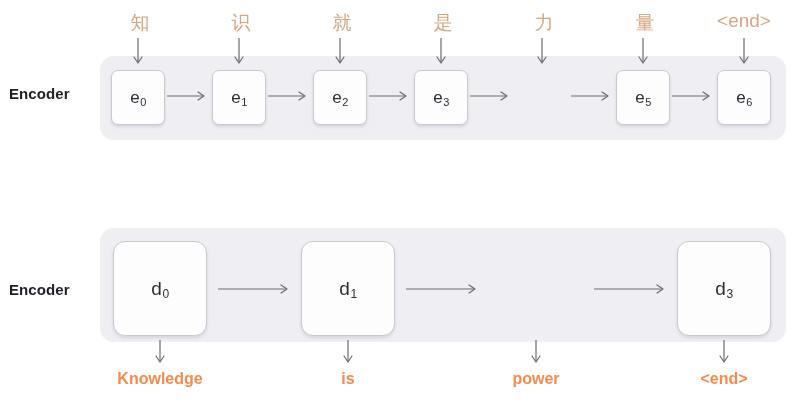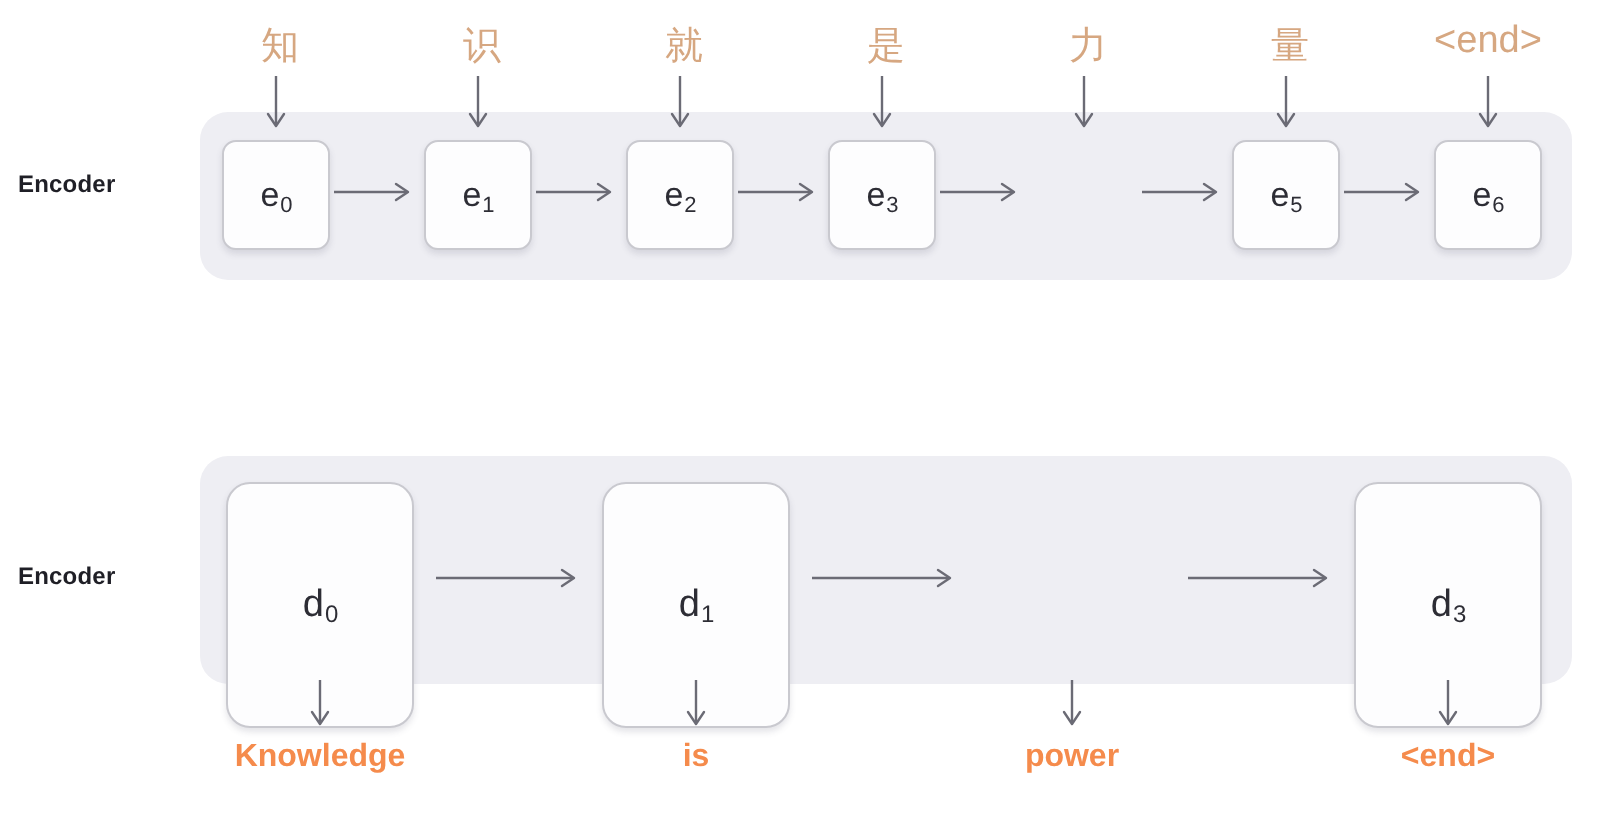--- a/index.html
+++ b/index.html
@@ -38,21 +38,21 @@
   .panel.decoder-panel {
     left: 100px;
     top: 228px;
     width: 686px;
     height: 114px;
   }
 
   
   .row-label {
     position: absolute;
-    font-size: 12px;
+    font-size: 15px;
     font-weight: bold;
     letter-spacing: 0.1px;
     color: #1f1f26;
     white-space: nowrap;
   }
   .row-label.encoder-label { left: 9px; top: 85px; }
   .row-label.decoder-label { left: 9px; top: 281px; }
 
   
   .cell {
@@ -81,21 +81,21 @@
   }
 
   .enc-cell {
     top: 70px;
     width: 54px;
     height: 55px;
   }
   .dec-cell {
     top: 241px;
     width: 94px;
-    height: 123px;
+    height: 95px;
     border-radius: 12px;
   }
   .dec-cell .cell-text { font-size: 19px; }
   .dec-cell .cell-text sub { font-size: 12px; }
 
   
   .arrow {
     position: absolute;
     pointer-events: none;
   }

